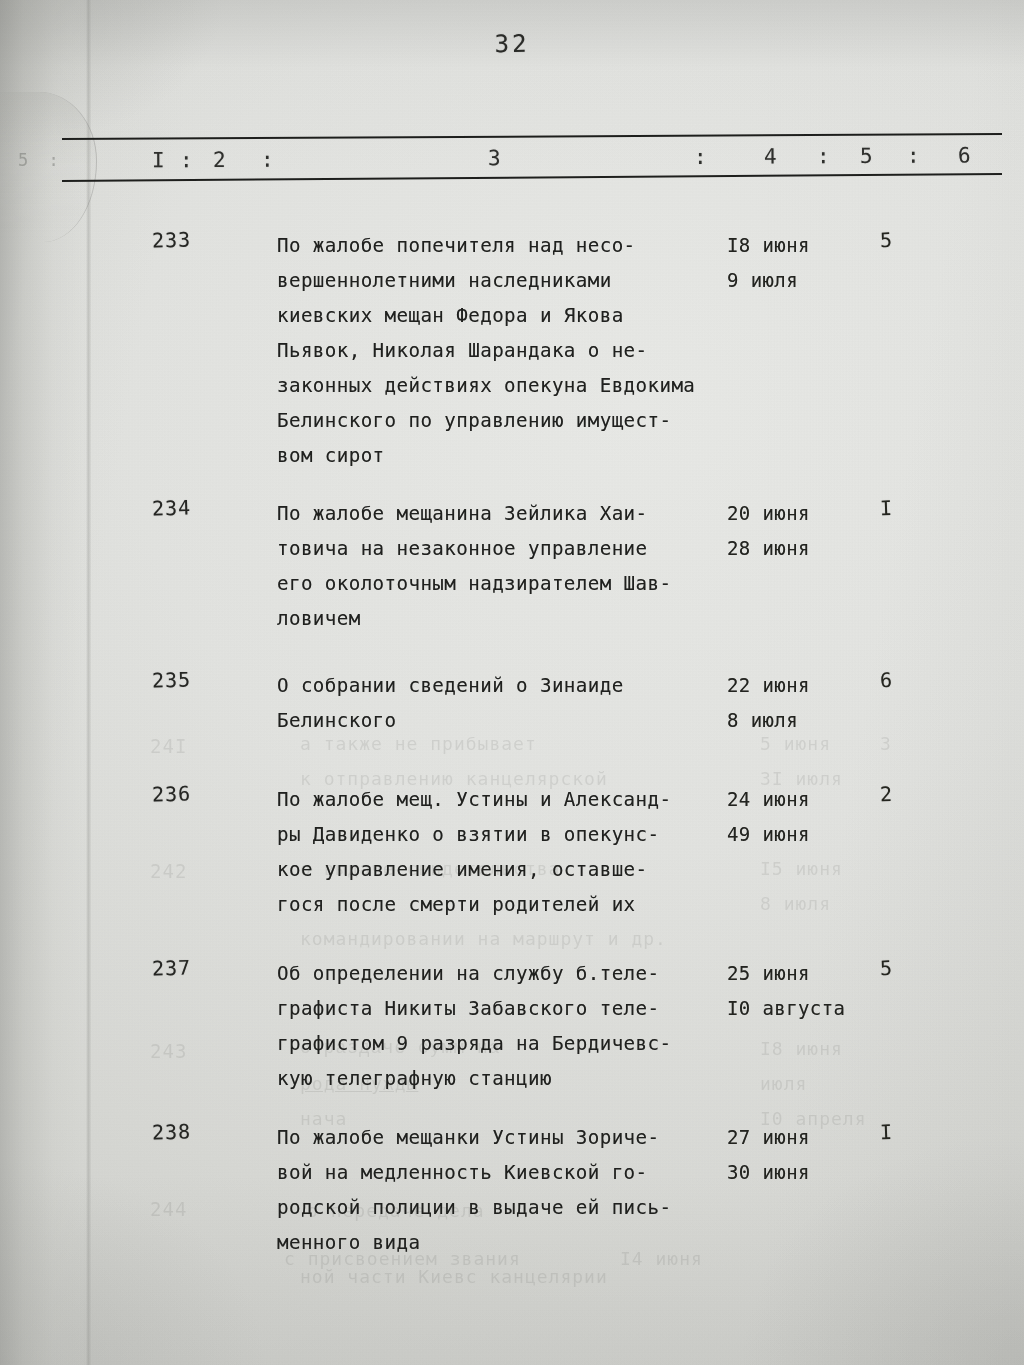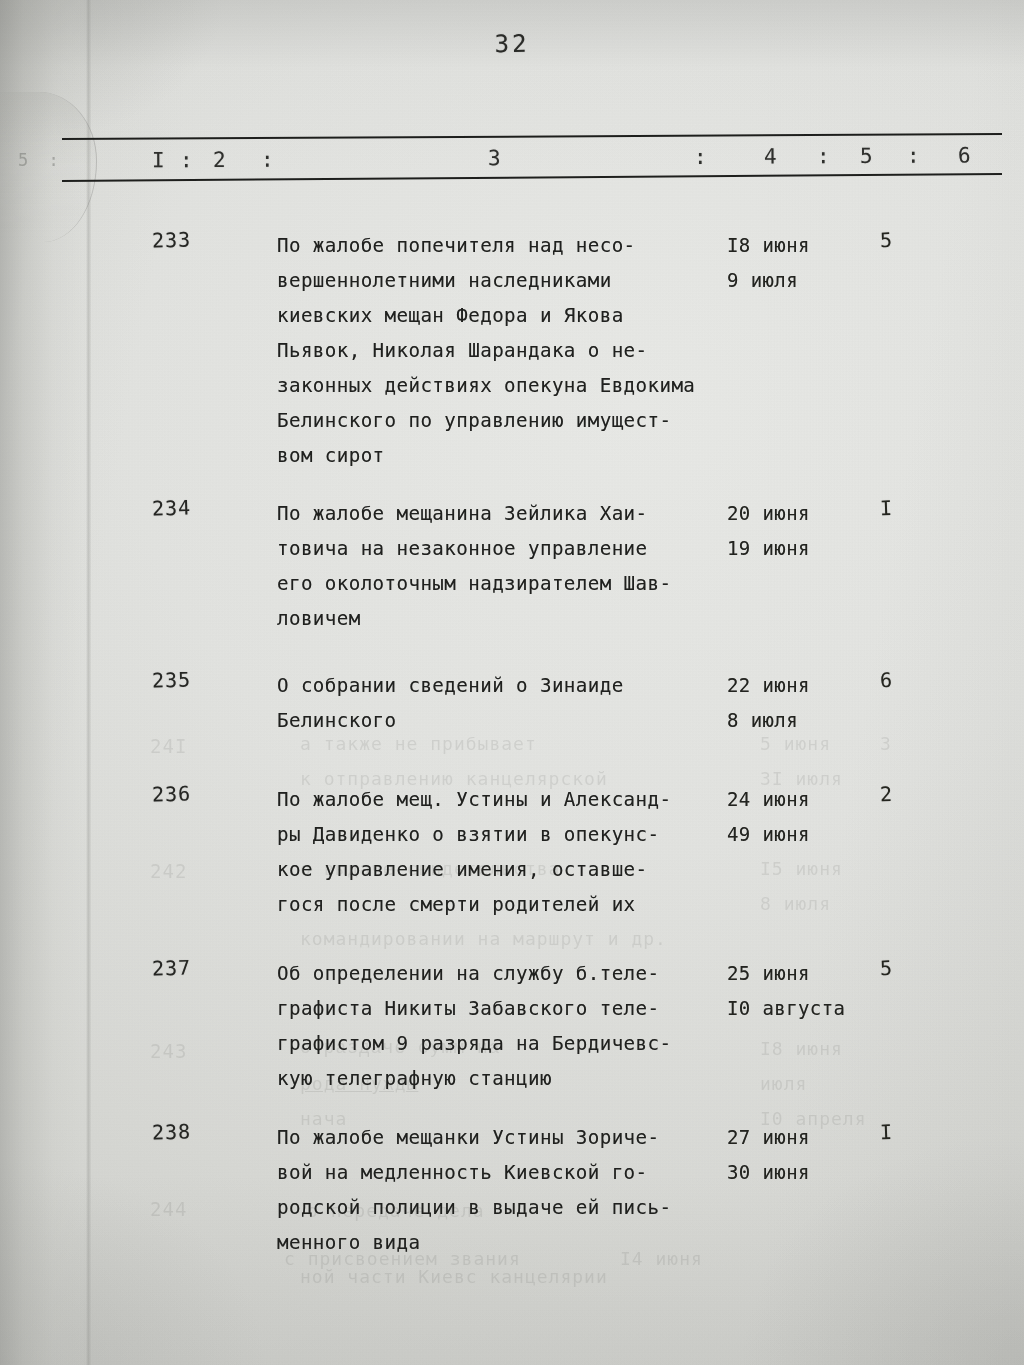--- a/index.html
+++ b/index.html
@@ -322,21 +322,21 @@
       <div class="entry-count">5</div>
     </div>
 
     <div class="entry" style="top:496px;">
       <div class="entry-num">234</div>
       <div class="entry-body">По жалобе мещанина Зейлика Хаи-
 товича на незаконное управление
 его околоточным надзирателем Шав-
 ловичем</div>
       <div class="entry-dates">20 июня
-19 июня</div>
+28 июня</div>
       <div class="entry-count">I</div>
     </div>
 
     <div class="entry" style="top:668px;">
       <div class="entry-num">235</div>
       <div class="entry-body">О собрании сведений о Зинаиде
 Белинского</div>
       <div class="entry-dates">22 июня
 8 июля</div>
       <div class="entry-count">6</div>

